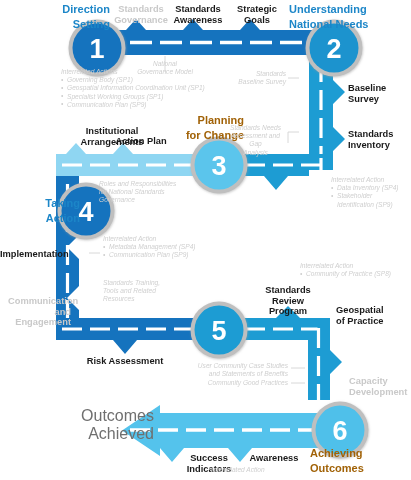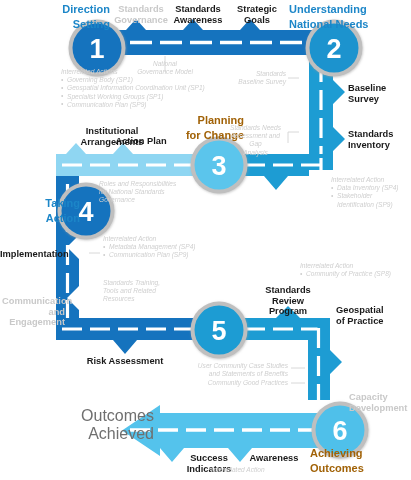--- a/index.html
+++ b/index.html
@@ -175,33 +175,33 @@
 Inventory</div>
 
 
   <div class="lbl node-label ctr" style="left:74px;top:126px;width:76px;white-space:pre-line;">Institutional
 Arrangements</div>
 
   <div class="lbl node-label ctr" style="left:103px;top:136px;width:76px;">Action Plan</div>
 
   <div class="lbl node-label rt" style="left:0px;top:249px;width:63px;">Implementation</div>
 
-  <div class="lbl ghost-label rt" style="left:2px;top:296px;width:63px;white-space:pre-line;">Communication
+  <div class="lbl ghost-label rt" style="left:8px;top:296px;width:63px;white-space:pre-line;">Communication
 and Engagement</div>
 
   <div class="lbl node-label ctr" style="left:85px;top:356px;width:80px;">Risk Assessment</div>
 
   <div class="lbl node-label ctr" style="left:257px;top:285px;width:62px;white-space:pre-line;">Standards
 Review
 Program</div>
 
   <div class="lbl node-label" style="left:336px;top:305px;width:72px;white-space:pre-line;">Geospatial
 of Practice</div>
 
-  <div class="lbl ghost-label" style="left:349px;top:392px;width:62px;white-space:pre-line;">Capacity
+  <div class="lbl ghost-label" style="left:349px;top:376px;width:62px;white-space:pre-line;">Capacity
 Development</div>
 
   <div class="lbl node-label ctr" style="left:180px;top:453px;width:58px;white-space:pre-line;">Success
 Indicators</div>
 
   <div class="lbl node-label ctr" style="left:243px;top:453px;width:62px;">Awareness</div>
 
   <div class="lbl outcome rt" style="left:66px;top:407px;width:88px;white-space:pre-line;">Outcomes
 Achieved</div>
 

